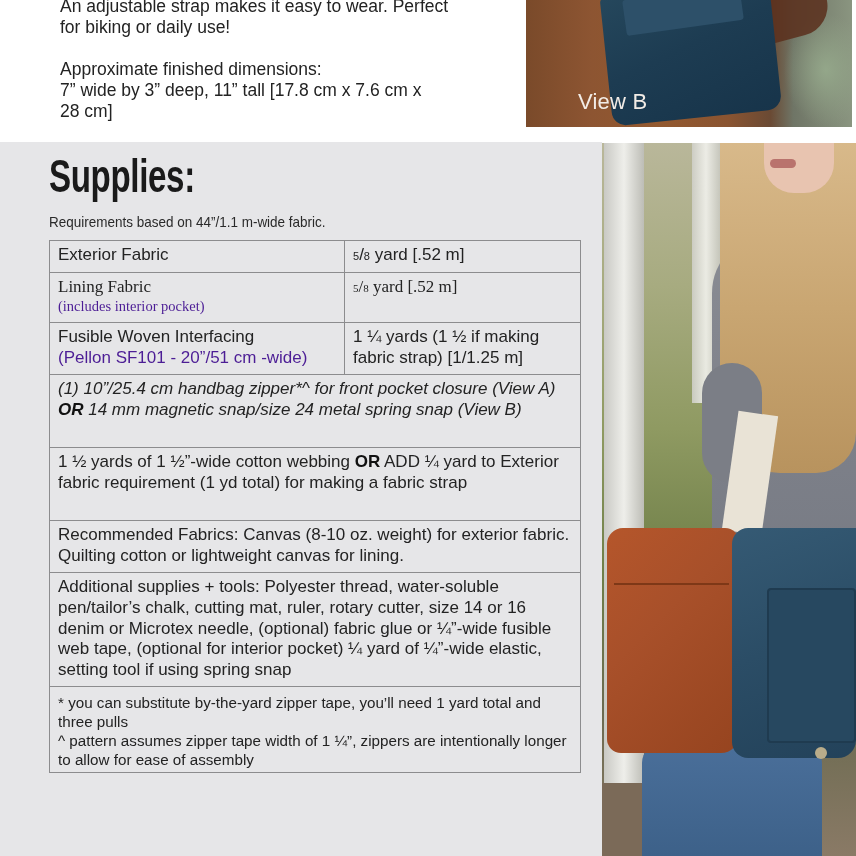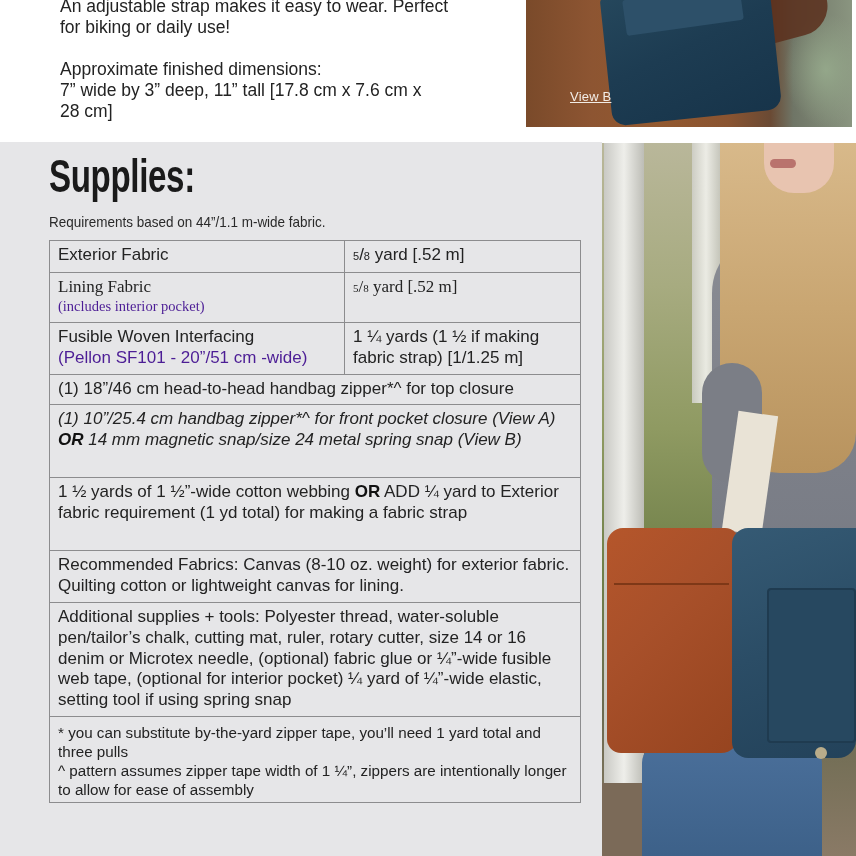--- a/index.html
+++ b/index.html
@@ -17,21 +17,21 @@
         radial-gradient(ellipse 60px 80px at 300px 70px, rgba(150,170,140,0.9), rgba(90,100,80,0) 70%),
         linear-gradient(90deg, #7a4a2a 0%, #8d5532 20%, #93592f 40%, #8a5431 62%, #6a4a34 75%, #6f7566 82%, #8a9580 100%);
     }
     .photo-top .bag-b { position: absolute; left: 80px; top: -10px; width: 170px; height: 128px;
       background: linear-gradient(160deg, #25475c 0%, #1d3c52 45%, #17344a 100%);
       border-radius: 4px 4px 14px 14px; transform: rotate(-6deg); }
     .photo-top .bag-b-pocket { position: absolute; left: 98px; top: -8px; width: 118px; height: 36px;
       background: #2d5069; border-radius: 3px; transform: rotate(-8deg); }
     .photo-top .sleeve { position: absolute; left: 212px; top: -20px; width: 90px; height: 60px;
       background: #5a2f1c; border-radius: 30px; transform: rotate(-15deg); opacity: 0.85; }
-    .photo-top .view-label { position: absolute; left: 44px; top: 89px; font-size: 13px; color: #f2ece6; letter-spacing: 0.2px; text-decoration: underline; }
+    .photo-top .view-label { position: absolute; left: 52px; top: 89px; font-size: 22px; color: #f2ece6; letter-spacing: 0.2px; }
 
     
     .supplies-section { position: absolute; left: 0; top: 142px; width: 602px; height: 714px; background: #e6e6e8; }
     .supplies-title { position: absolute; left: 49px; top: 6px; font-size: 46px; font-weight: bold; color: #1a1a1a;
       transform: scaleX(0.72); transform-origin: left top; letter-spacing: -0.5px; line-height: 56px; }
     .requirements { position: absolute; left: 49px; top: 72px; font-size: 14.5px; color: #2a2a2a;
       transform: scaleX(0.93); transform-origin: left top; white-space: nowrap; }
 
     .supplies-table { position: absolute; left: 49px; top: 98px; width: 531px; border-collapse: collapse; table-layout: fixed; }
     .supplies-table td { border: 1.5px solid #8c8c8e; vertical-align: top; padding: 4px 8px 3px 8px;
@@ -133,25 +133,20 @@
     <tr class="r3">
       <td class="col-a">
         <span>Fusible Woven Interfacing</span>
         <span class="sub" style="font-size:17px;line-height:20px;">(Pellon SF101 - 20”/51 cm -wide)</span>
       </td>
       <td class="col-b">
         <span style="display:block">1 ¼ yards (1 ½ if  making</span>
         <span style="display:block">fabric strap) [1/1.25 m]</span>
       </td>
     </tr>
-    <tr class="r4">
-      <td colspan="2">
-        <span>(1) 18”/46 cm head-to-head handbag zipper*^ for top closure</span>
-      </td>
-    </tr>
     <tr class="r5">
       <td colspan="2">
         <span>(1) 10”/25.4 cm handbag zipper*^ for front pocket closure (View A) </span><b>OR</b><span> 14 mm magnetic snap/size 24 metal spring snap (View B)</span>
       </td>
     </tr>
     <tr class="r7">
       <td colspan="2">
         <span>1 ½ yards of  1 ½”-wide cotton webbing </span><b>OR</b><span> ADD ¼ yard to Exterior fabric requirement (1 yd total) for making a fabric strap</span>
       </td>
     </tr>

